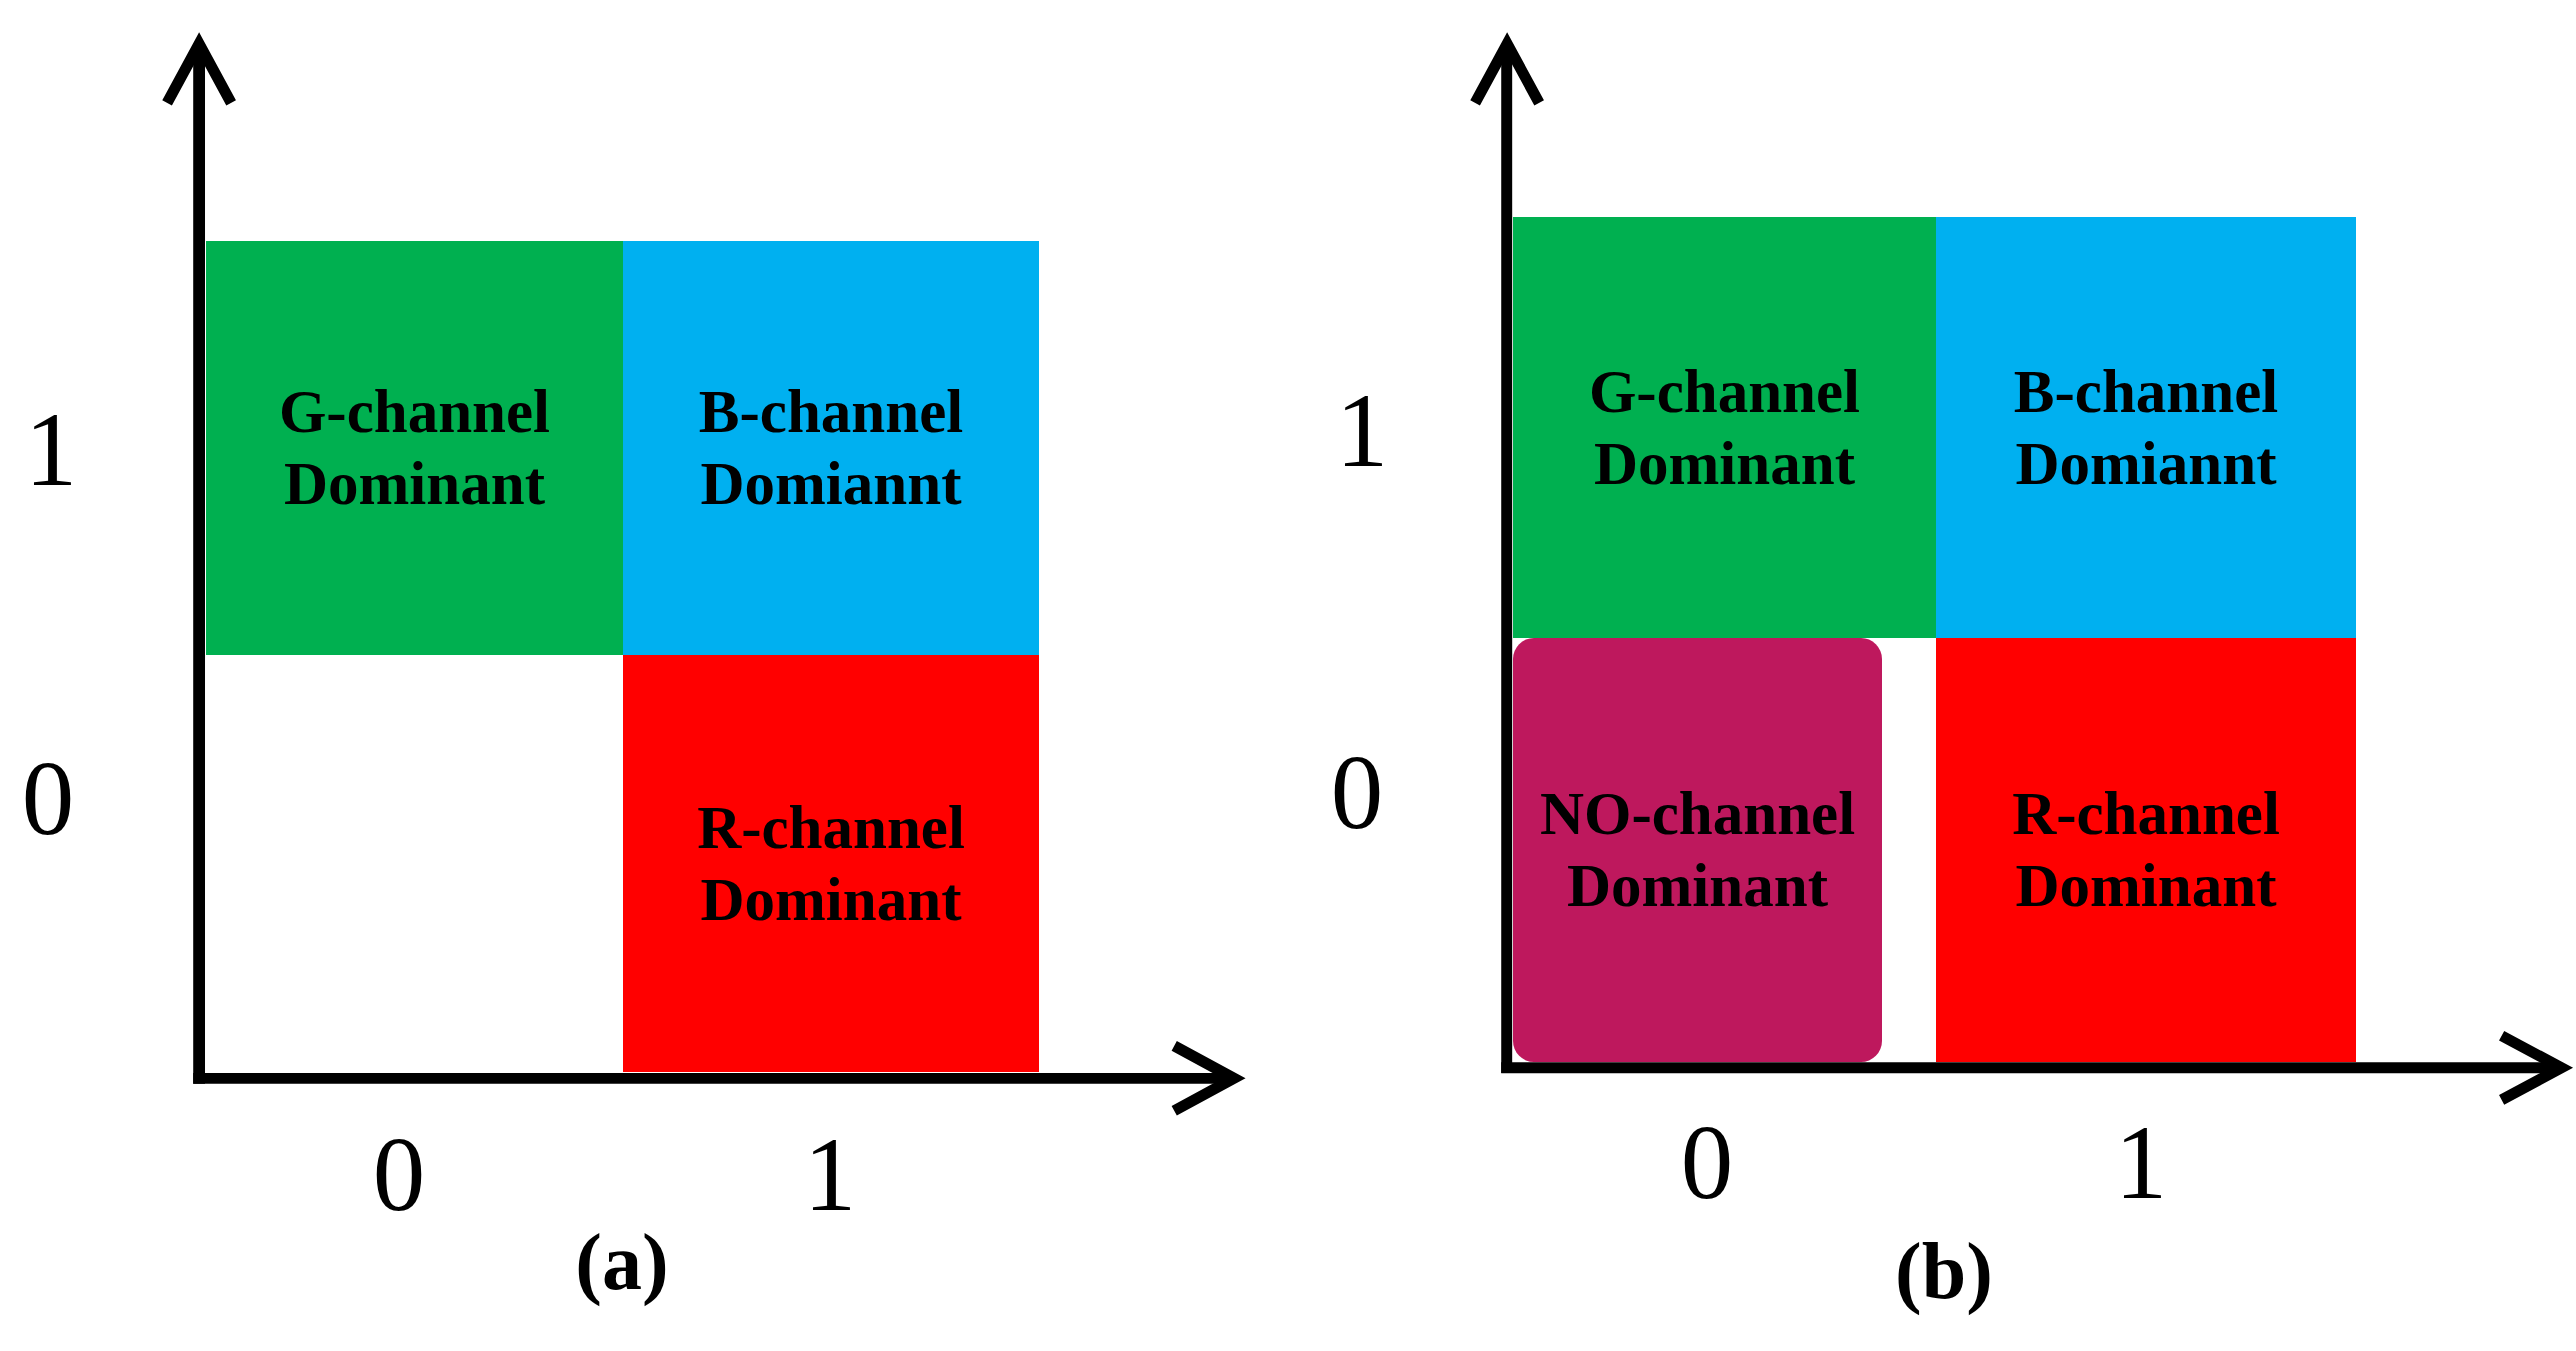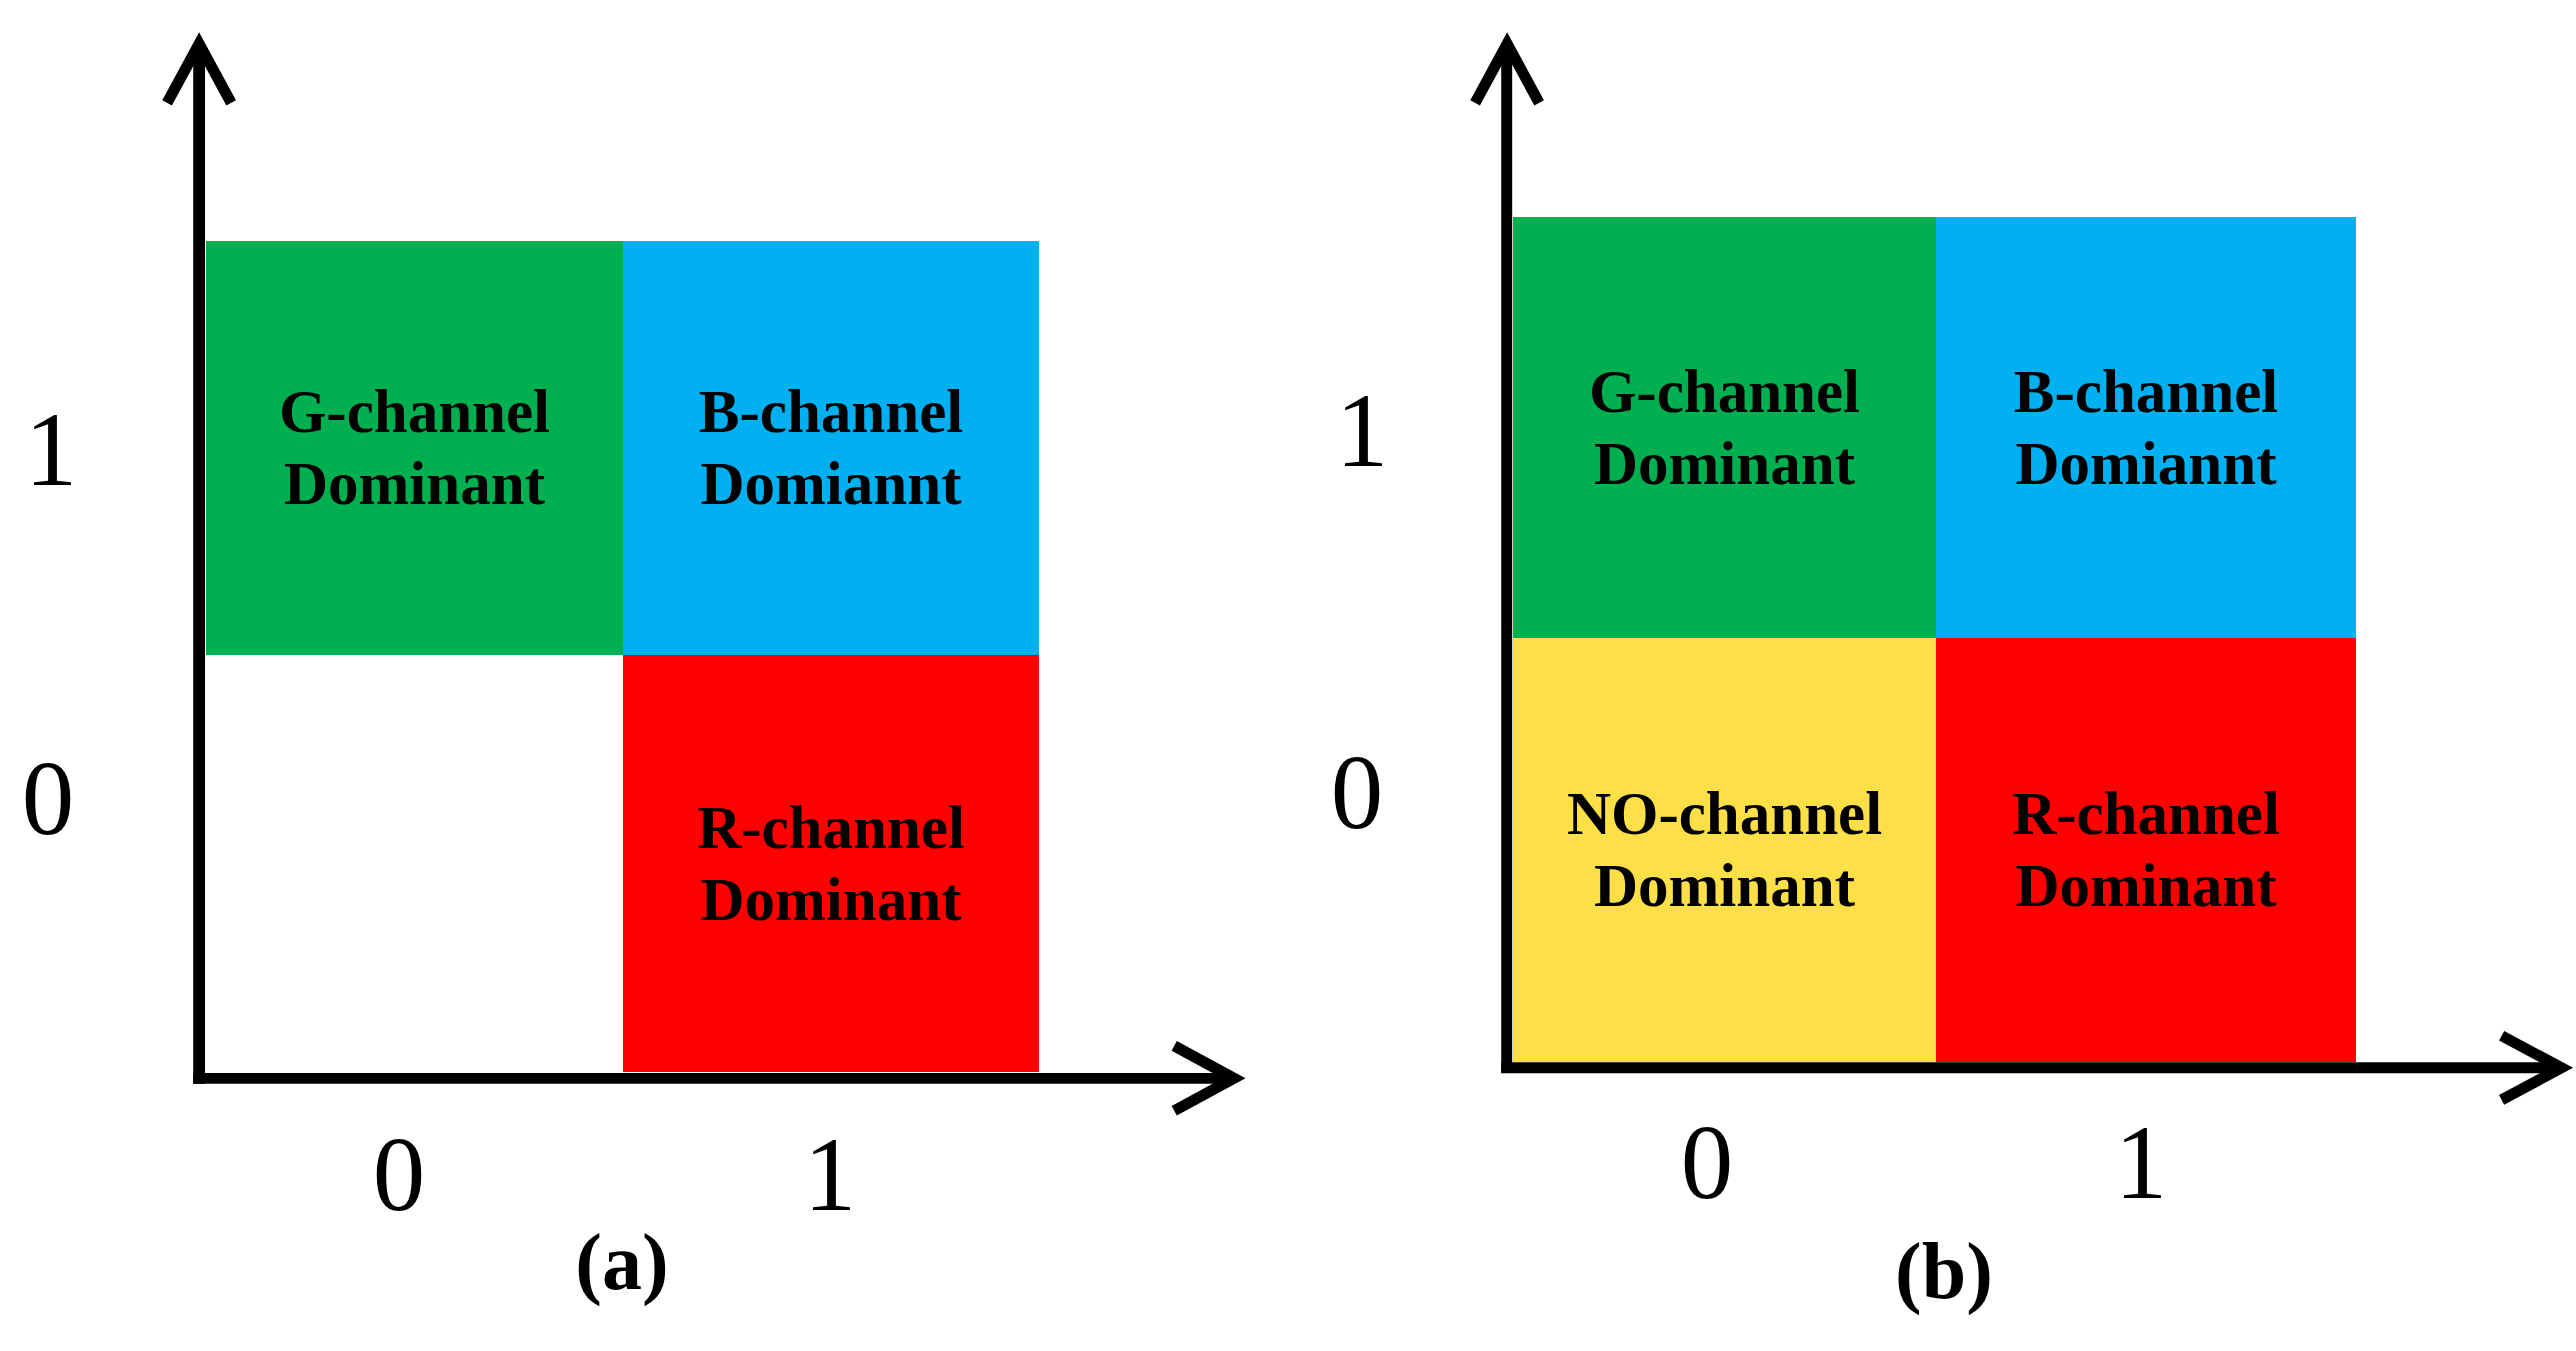--- a/index.html
+++ b/index.html
@@ -117,21 +117,21 @@
     <div class="quad" style="left: 1513px; top: 217px; width: 423px; height: 421px; background-color: rgb(0, 176, 80);">
       <span class="label-line">G-channel</span>
       <span class="label-line">Dominant</span>
     </div>
 
     <div class="quad" style="left: 1936px; top: 217px; width: 420px; height: 421px; background-color: rgb(0, 176, 240);">
       <span class="label-line">B-channel</span>
       <span class="label-line">Domiannt</span>
     </div>
 
-    <div class="quad" style="left: 1513px; top: 638px; width: 423px; height: 424px; background-color: #fde047;">
+    <div class="quad" style="left: 1513px; top: 638px; width: 369px; height: 424px; background-color: #be185d; border-radius: 21px;">
       <span class="label-line">NO-channel</span>
       <span class="label-line">Dominant</span>
     </div>
 
     <div class="quad" style="left: 1936px; top: 638px; width: 420px; height: 424px; background-color: rgb(255, 0, 0);">
       <span class="label-line">R-channel</span>
       <span class="label-line">Dominant</span>
     </div>
 
     <div class="tick" style="left:1362px; top:430px;">1</div>

